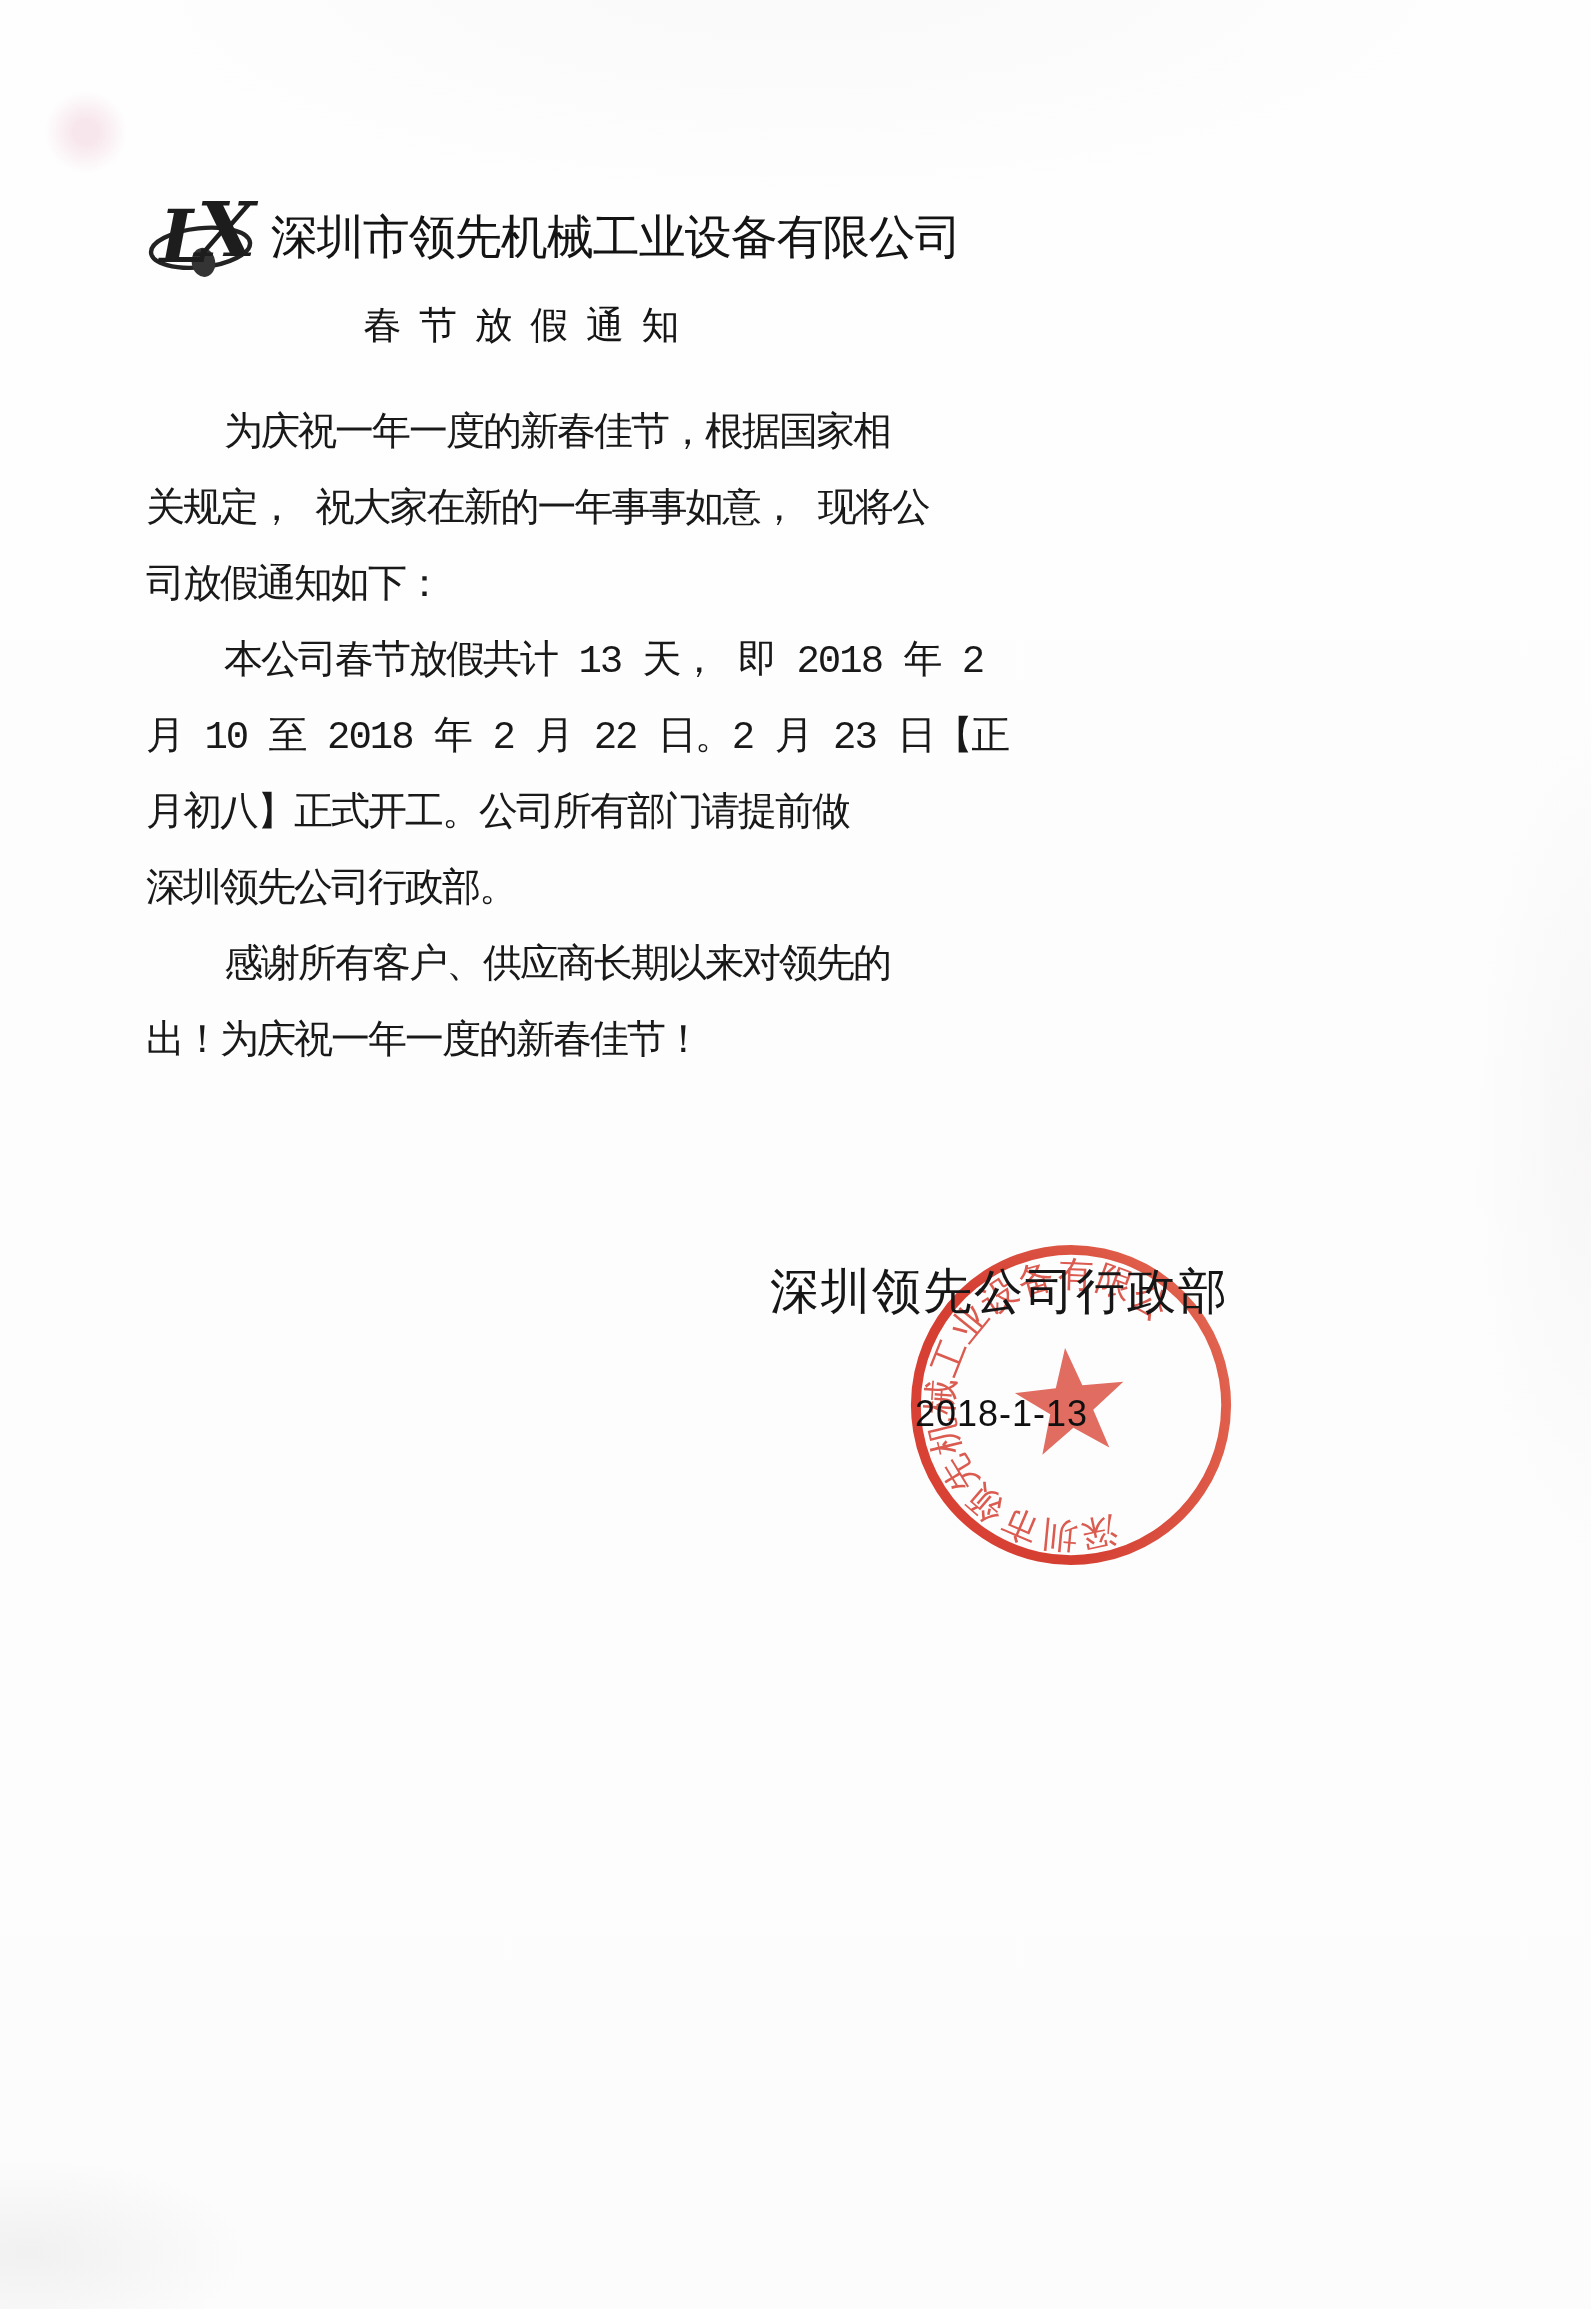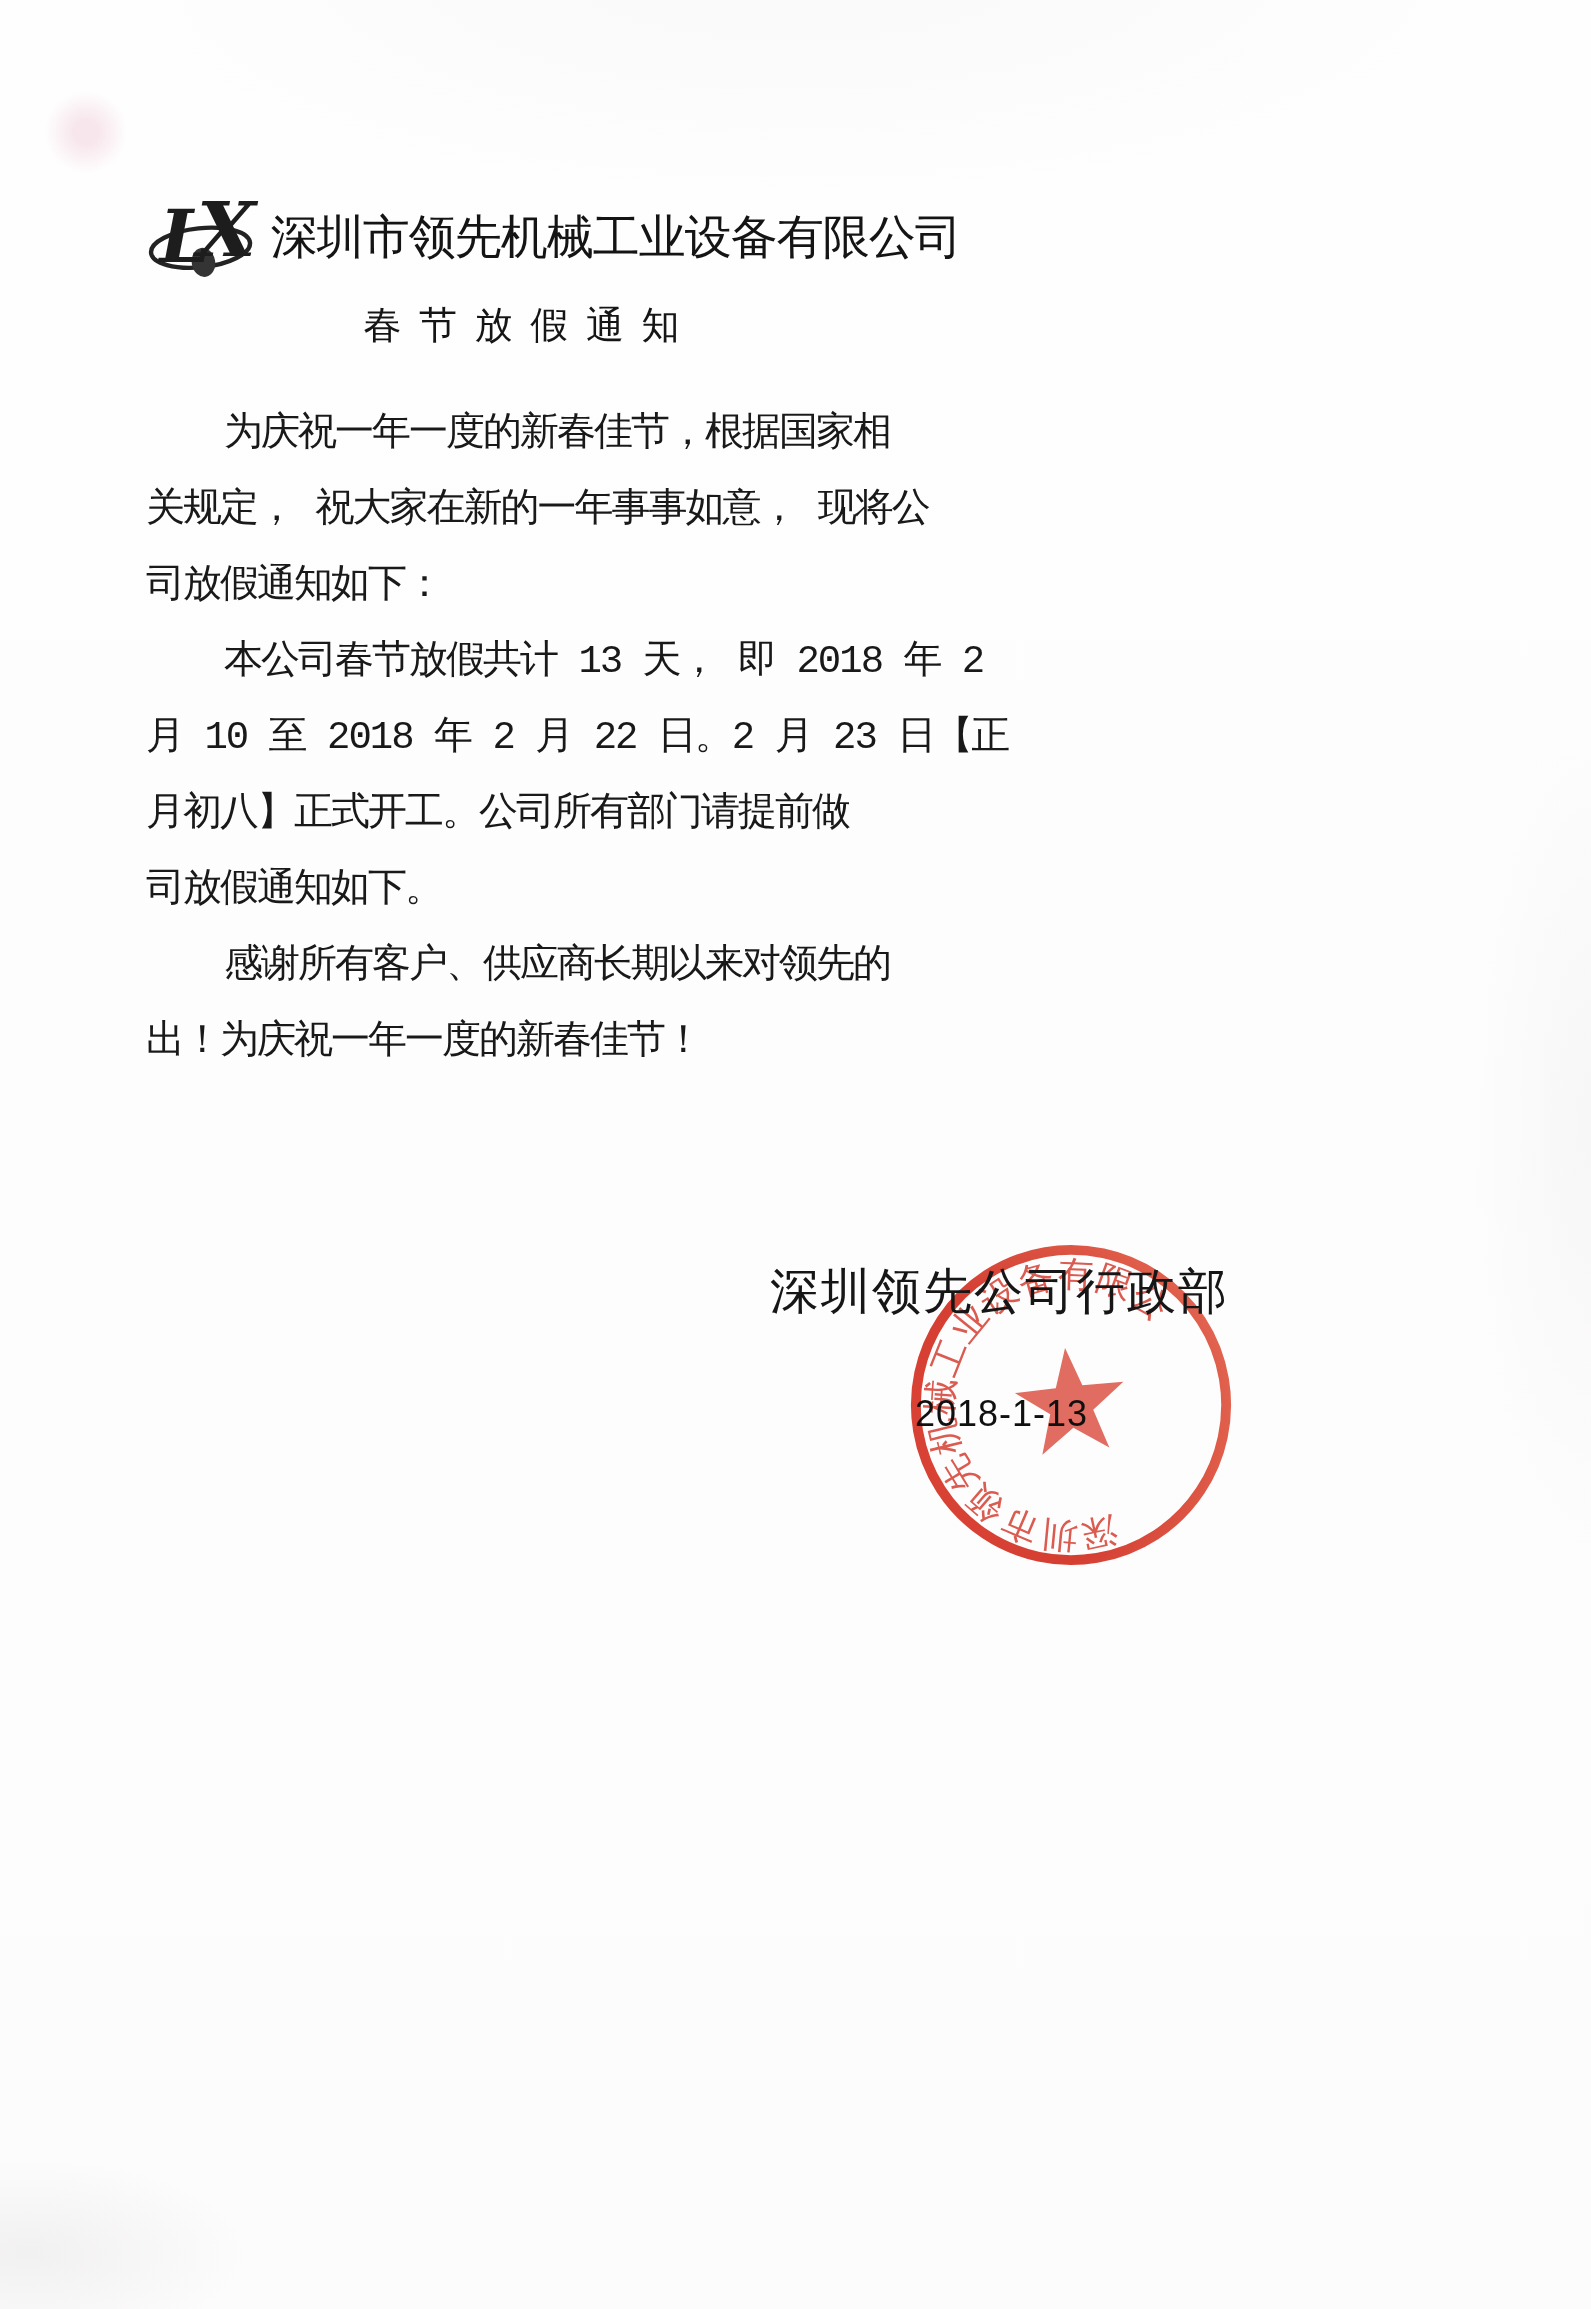--- a/index.html
+++ b/index.html
@@ -110,21 +110,21 @@
   <div class="notice-body">
     <div>
       <div class="body-line indent">为庆祝一年一度的新春佳节，根据国家相</div>
       <div class="body-line">关规定， 祝大家在新的一年事事如意， 现将公</div>
       <div class="body-line">司放假通知如下：</div>
     </div>
     <div>
       <div class="body-line indent">本公司春节放假共计 13 天， 即 2018 年 2</div>
       <div class="body-line">月 10 至 2018 年 2 月 22 日。2 月 23 日【正</div>
       <div class="body-line">月初八】正式开工。公司所有部门请提前做</div>
-      <div class="body-line">司放假通知如下。</div>
+      <div class="body-line">深圳领先公司行政部。</div>
     </div>
     <div>
       <div class="body-line indent">感谢所有客户、供应商长期以来对领先的</div>
       <div class="body-line">出！为庆祝一年一度的新春佳节！</div>
     </div>
   </div>
 
   <svg class="stamp-svg" viewBox="0 0 336 336" aria-hidden="true">
     <defs>
       <path id="sealArc" d="M 69.7 236.8 A 120 120 0 1 1 266.3 236.8" fill="none"></path>

